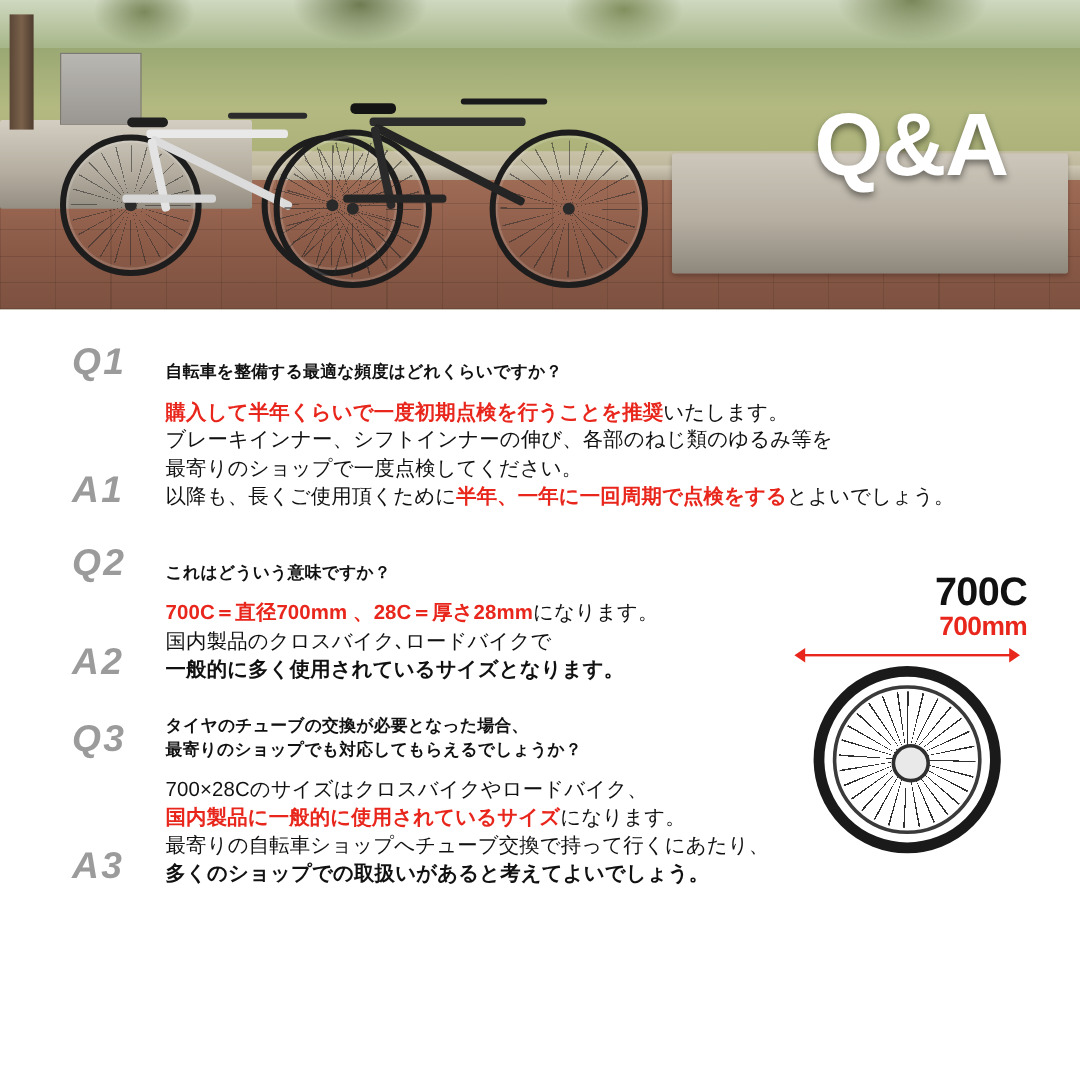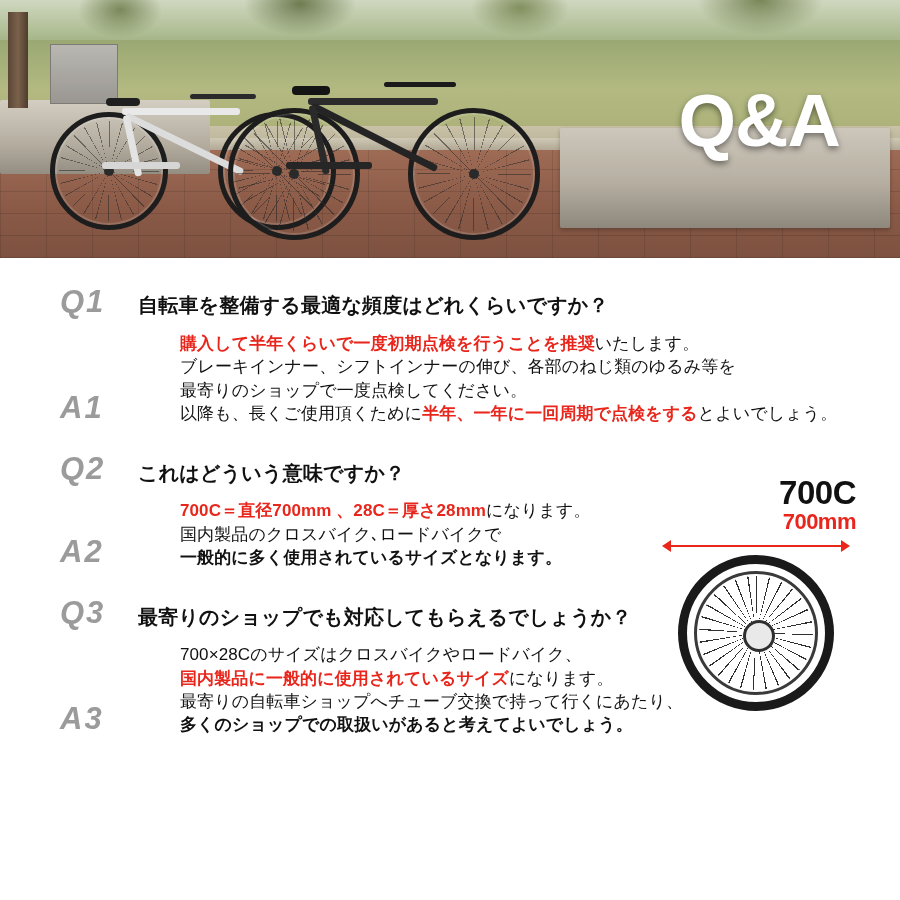--- a/index.html
+++ b/index.html
@@ -145,30 +145,29 @@
     color: #9b9b9b;
     letter-spacing: 2px;
     line-height: 1.15;
     font-family: "Liberation Sans", sans-serif;
   }
   .q-lines, .a-lines {
     flex: 1 1 auto;
     line-height: 1.38;
   }
   .q-lines .line {
-    font-size: 20px;
+    font-size: 14px;
     font-weight: bold;
     color: #111111;
     letter-spacing: .2px;
   }
   .a-lines .line {
     font-size: 17px;
     color: #111111;
     letter-spacing: .1px;
-    margin-left: 42px;
   }
   .a-lines .line.bold { font-weight: bold; }
   .hl { color: #e8261c; font-weight: bold; }
   .q-block { margin-bottom: 12px; }
   .a-block { margin-top: 4px; }
 
   
   .diagram {
     position: absolute;
     right: 44px;
@@ -322,20 +321,21 @@
             <div class="line"><span class="hl">700C＝直径700mm 、28C＝厚さ28mm</span><span>になります。</span></div>
             <div class="line"><span>国内製品のクロスバイク､ロードバイクで</span></div>
             <div class="line bold"><span>一般的に多く使用されているサイズ</span><span>となります。</span></div>
           </div>
         </div>
       </div>
       <div class="block">
         <div class="row q-block">
           <div class="marker">Q3</div>
           <div class="q-lines">
+            <div class="line"><span>タイヤのチューブの交換が必要となった場合、</span></div>
             <div class="line"><span>最寄りのショップでも対応してもらえるでしょうか？</span></div>
           </div>
         </div>
         <div class="row a-block">
           <div class="marker">A3</div>
           <div class="a-lines">
             <div class="line"><span>700×28Cのサイズはクロスバイクやロードバイク、</span></div>
             <div class="line"><span class="hl">国内製品に一般的に使用されているサイズ</span><span>になります。</span></div>
             <div class="line"><span>最寄りの自転車ショップへチューブ交換で持って行くにあたり、</span></div>
             <div class="line bold"><span>多くのショップでの取扱いがある</span><span>と考えてよいでしょう。</span></div>

